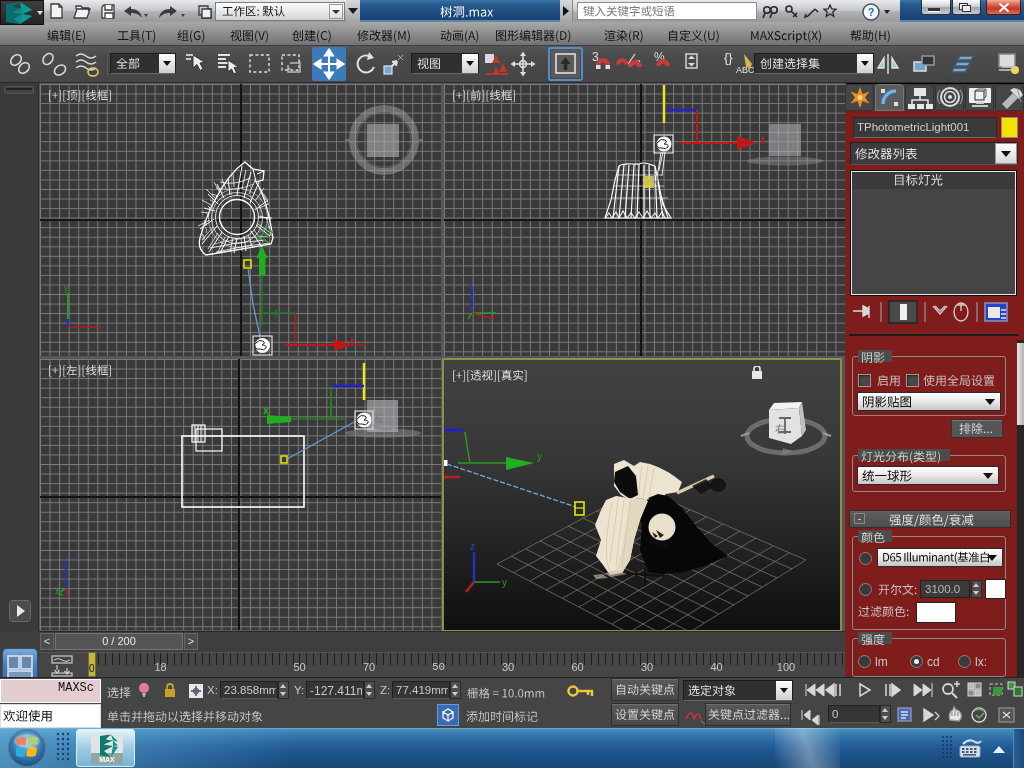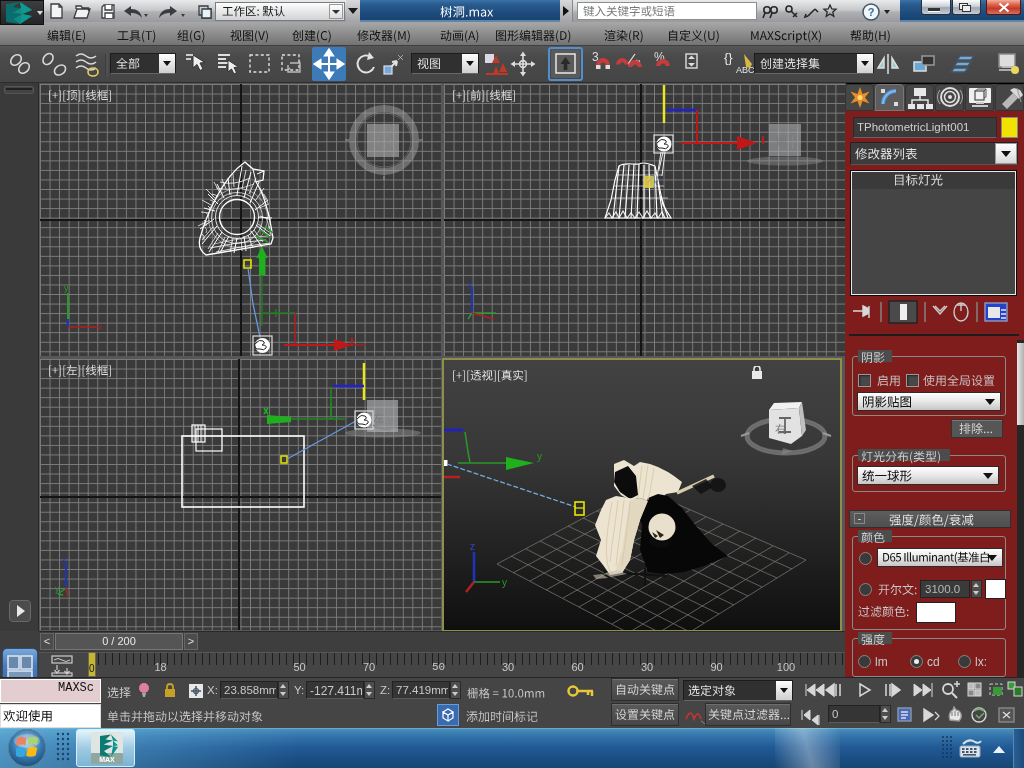--- a/index.html
+++ b/index.html
@@ -566,21 +566,21 @@
 background-image:repeating-linear-gradient(90deg,#1e1e1e 0,#1e1e1e 1px,transparent 1px,transparent 6.95px);
 background-position:52px 0;background-size:790px 12px;background-repeat:no-repeat"></div>
     <div class="abs" style="left:148.5px;top:661px;width:24px;height:13px;color:#c8c8c8;font-size:11px;text-align:center;font-family:'Liberation Sans'">18</div>
     <div class="abs" style="left:218.0px;top:695px;width:24px;height:13px;color:#c8c8c8;font-size:11px;text-align:center;font-family:'Liberation Sans'">20</div>
     <div class="abs" style="left:287.5px;top:661px;width:24px;height:13px;color:#c8c8c8;font-size:11px;text-align:center;font-family:'Liberation Sans'">50</div>
     <div class="abs" style="left:357.0px;top:661px;width:24px;height:13px;color:#c8c8c8;font-size:11px;text-align:center;font-family:'Liberation Sans'">70</div>
     <div class="abs" style="left:426.5px;top:661px;width:24px;height:13px;color:#c8c8c8;font-size:11px;text-align:center;font-family:Liberation Mono, monospace">50</div>
     <div class="abs" style="left:496.0px;top:661px;width:24px;height:13px;color:#c8c8c8;font-size:11px;text-align:center;font-family:'Liberation Sans'">30</div>
     <div class="abs" style="left:565.5px;top:661px;width:24px;height:13px;color:#c8c8c8;font-size:11px;text-align:center;font-family:'Liberation Sans'">60</div>
     <div class="abs" style="left:635.0px;top:661px;width:24px;height:13px;color:#c8c8c8;font-size:11px;text-align:center;font-family:'Liberation Sans'">30</div>
-    <div class="abs" style="left:704.5px;top:661px;width:24px;height:13px;color:#c8c8c8;font-size:11px;text-align:center;font-family:'Liberation Sans'">90</div>
+    <div class="abs" style="left:704.5px;top:661px;width:24px;height:13px;color:#c8c8c8;font-size:11px;text-align:center;font-family:'Liberation Sans'">40</div>
     <div class="abs" style="left:774.0px;top:661px;width:24px;height:13px;color:#c8c8c8;font-size:11px;text-align:center;font-family:'Liberation Sans'">100</div>
     <div class="abs" style="left:88px;top:652px;width:8px;height:25px;background:#c8b828;border:1px solid #666"></div>
     <div class="abs" style="left:89px;top:663px;width:7px;height:12px;color:#111;font-size:10px;font-family:'Liberation Sans'">0</div>
     <div class="abs" style="left:0;top:631px;width:39px;height:46px;background:#3e3e3e"></div>
     <div class="abs" style="left:2px;top:648px;width:36px;height:44px;background:linear-gradient(180deg,#7aa8d8,#4a7ab8 40%,#3a66a4);border:1px solid #28507e;border-radius:5px"></div>
 <svg class="abs" style="left:6px;top:654px" width="28" height="34" viewBox="0 0 28 34">
 <rect x="2" y="2" width="11" height="13" fill="#6a88aa" stroke="#dde8f4" stroke-width="1.5"></rect>
 <rect x="15" y="2" width="11" height="13" fill="#6a88aa" stroke="#dde8f4" stroke-width="1.5"></rect>
 <rect x="2" y="17" width="24" height="13" fill="#7a98ba" stroke="#dde8f4" stroke-width="1.5"></rect>
 </svg>

